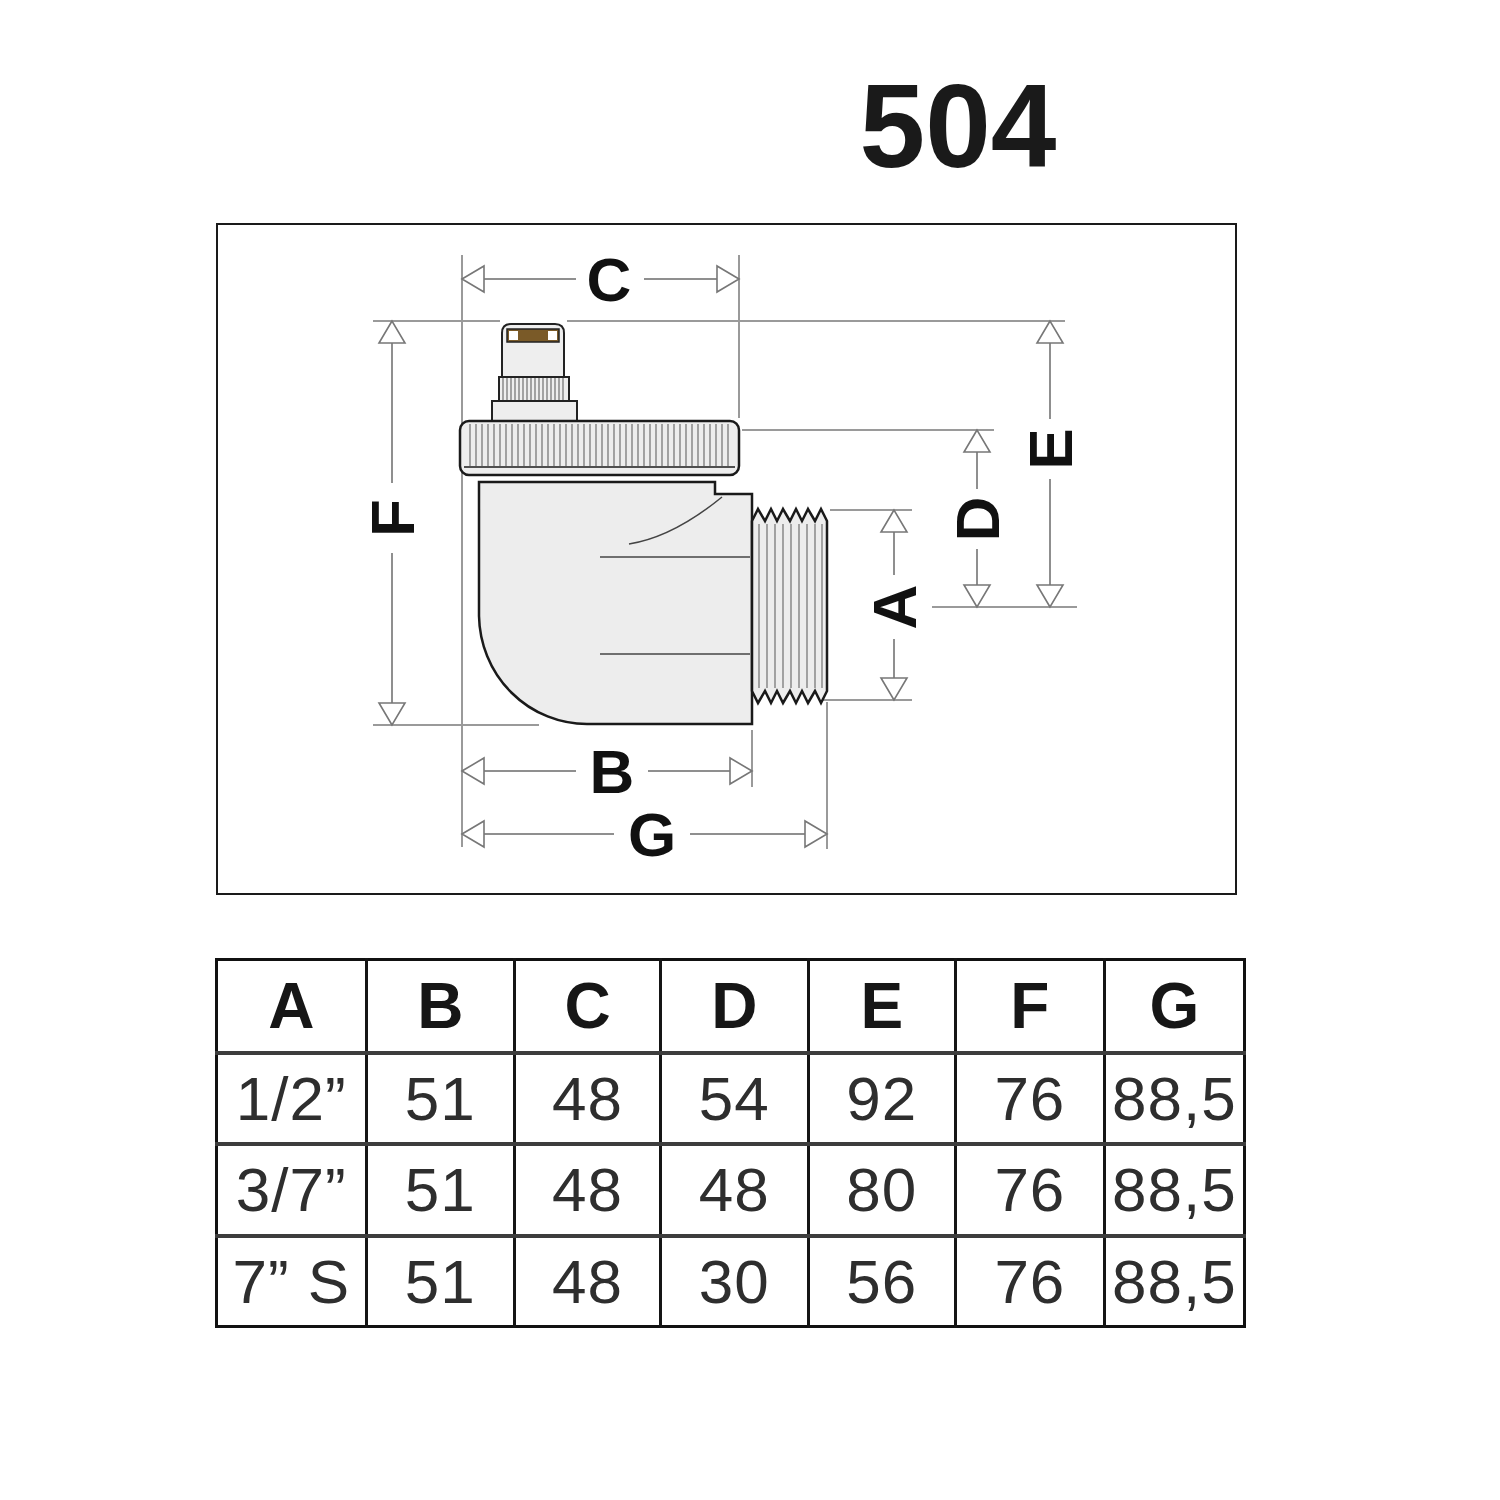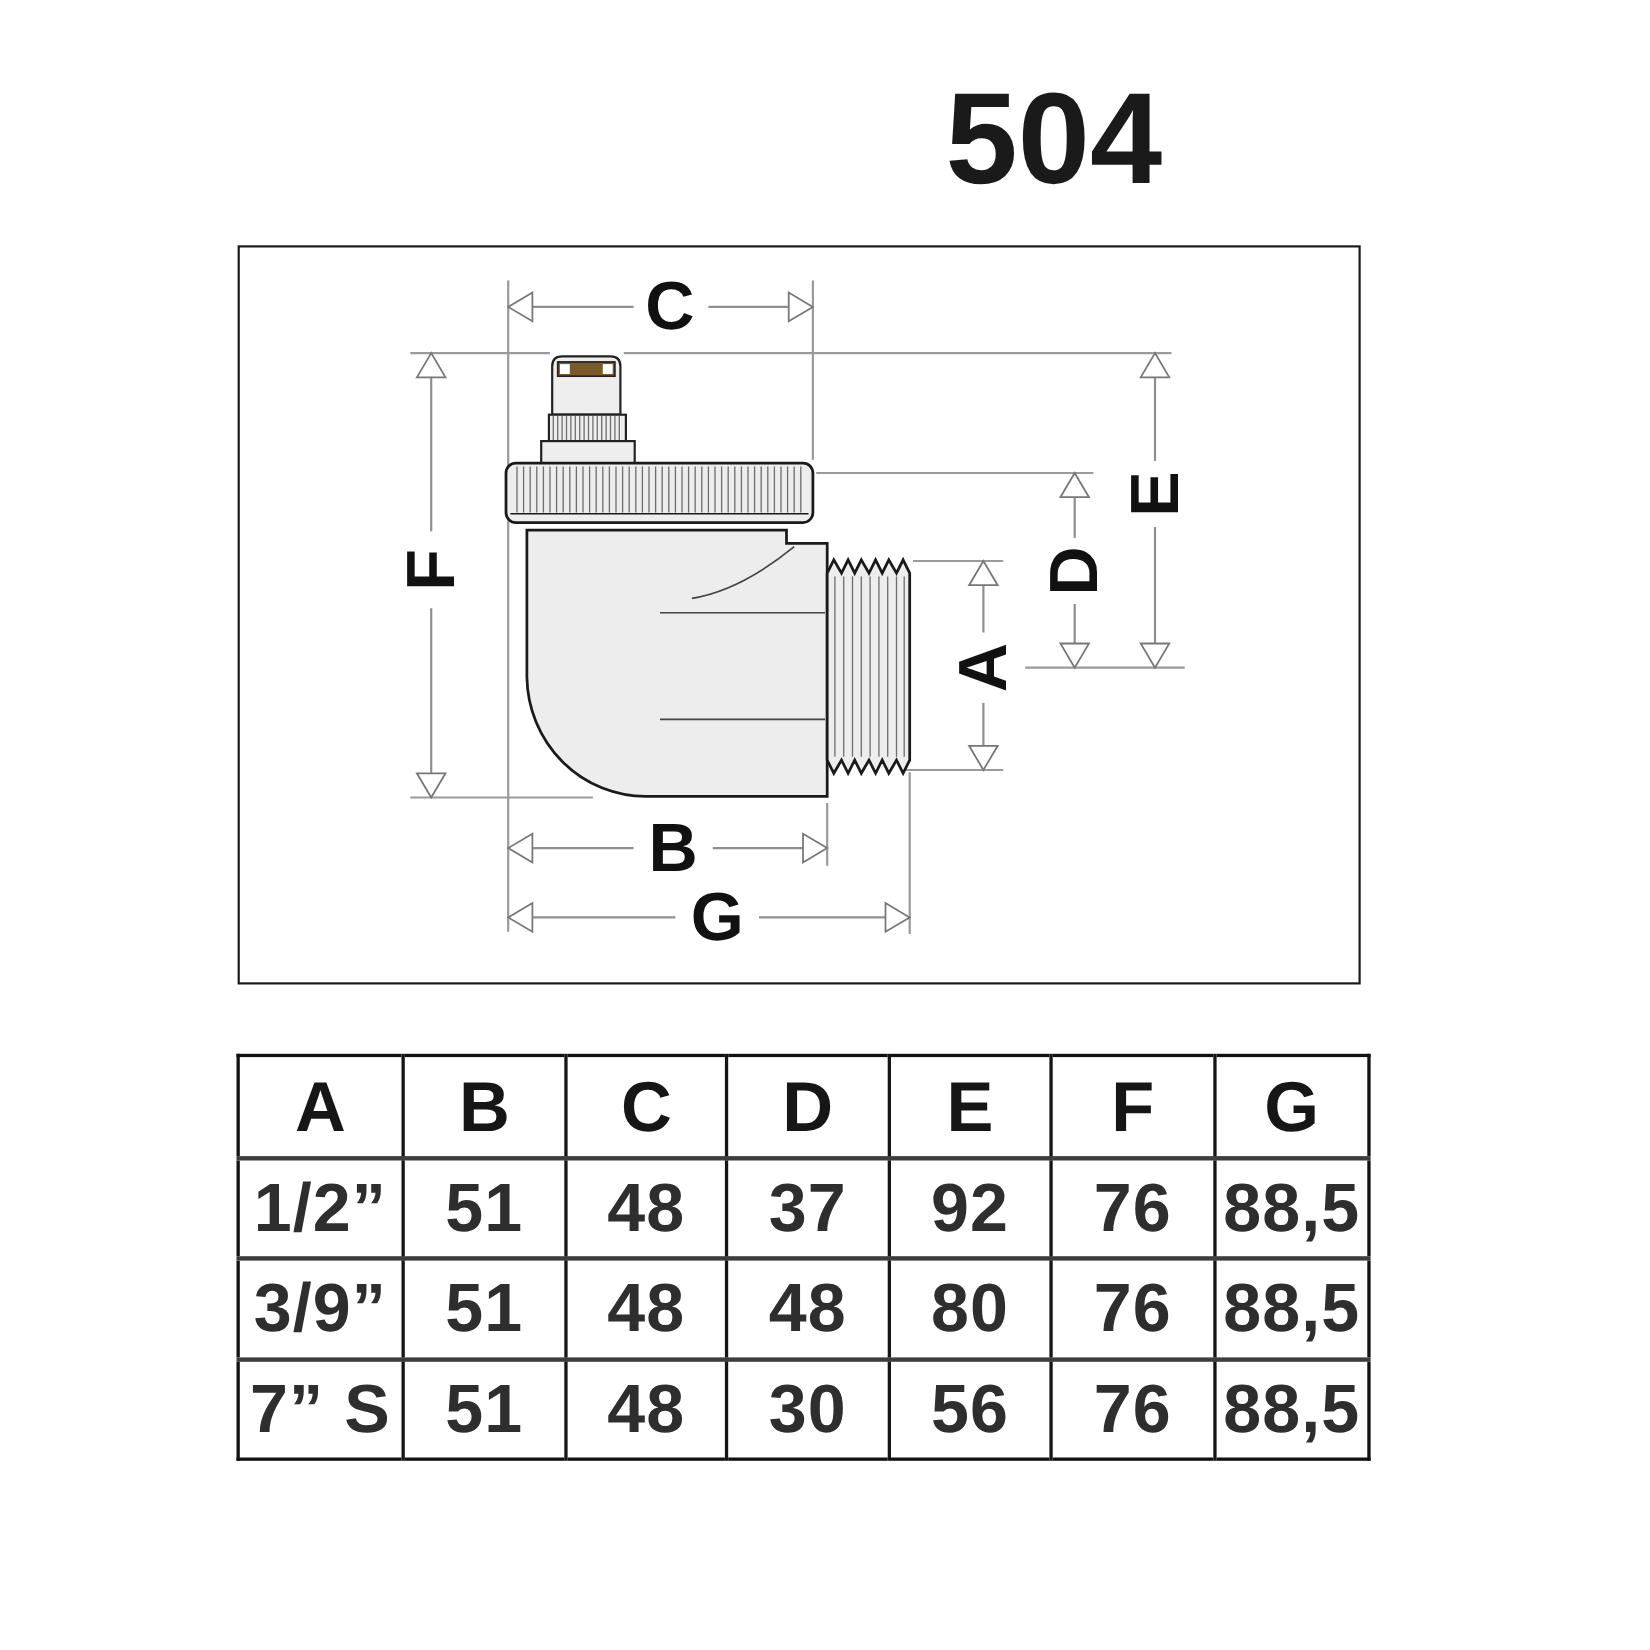--- a/index.html
+++ b/index.html
@@ -20,21 +20,21 @@
   .hatch{stroke:#6f6f6f;stroke-width:1.2;}
   .inner{stroke:#444444;stroke-width:1.5;fill:none;}
 
   .spec-table{position:absolute;left:215px;top:958px;width:1031px;height:370px;
               border-collapse:collapse;table-layout:fixed;background:#ffffff;}
   .spec-table td{border-left:3px solid #151515;text-align:center;vertical-align:middle;
                  padding:0;overflow:hidden;}
   .spec-table td:first-child{border-left:none;}
   .spec-table{border:3px solid #111111;}
   .spec-table tr.hdr td{height:72px;font-size:64px;font-weight:bold;color:#161616;}
-  .spec-table tr.row td{height:72px;font-size:62px;font-weight:bold;color:#2e2e2e;
+  .spec-table tr.row td{height:72px;font-size:62px;font-weight:normal;color:#2e2e2e;
                         letter-spacing:1px;}
   .spec-table tr.row{border-top:4px solid #3d3d3d;}
   .spec-table tr.hdr{border-bottom:1px solid #111111;}
 </style>
 </head>
 <body>
 
 <div class="page">
 
   <div class="title">504</div>
@@ -235,27 +235,27 @@
       <td>C</td>
       <td>D</td>
       <td>E</td>
       <td>F</td>
       <td>G</td>
     </tr>
     <tr class="row">
       <td>1/2”</td>
       <td>51</td>
       <td>48</td>
-      <td>37</td>
+      <td>54</td>
       <td>92</td>
       <td>76</td>
       <td>88,5</td>
     </tr>
     <tr class="row">
-      <td>3/9”</td>
+      <td>3/7”</td>
       <td>51</td>
       <td>48</td>
       <td>48</td>
       <td>80</td>
       <td>76</td>
       <td>88,5</td>
     </tr>
     <tr class="row">
       <td>7” S</td>
       <td>51</td>

